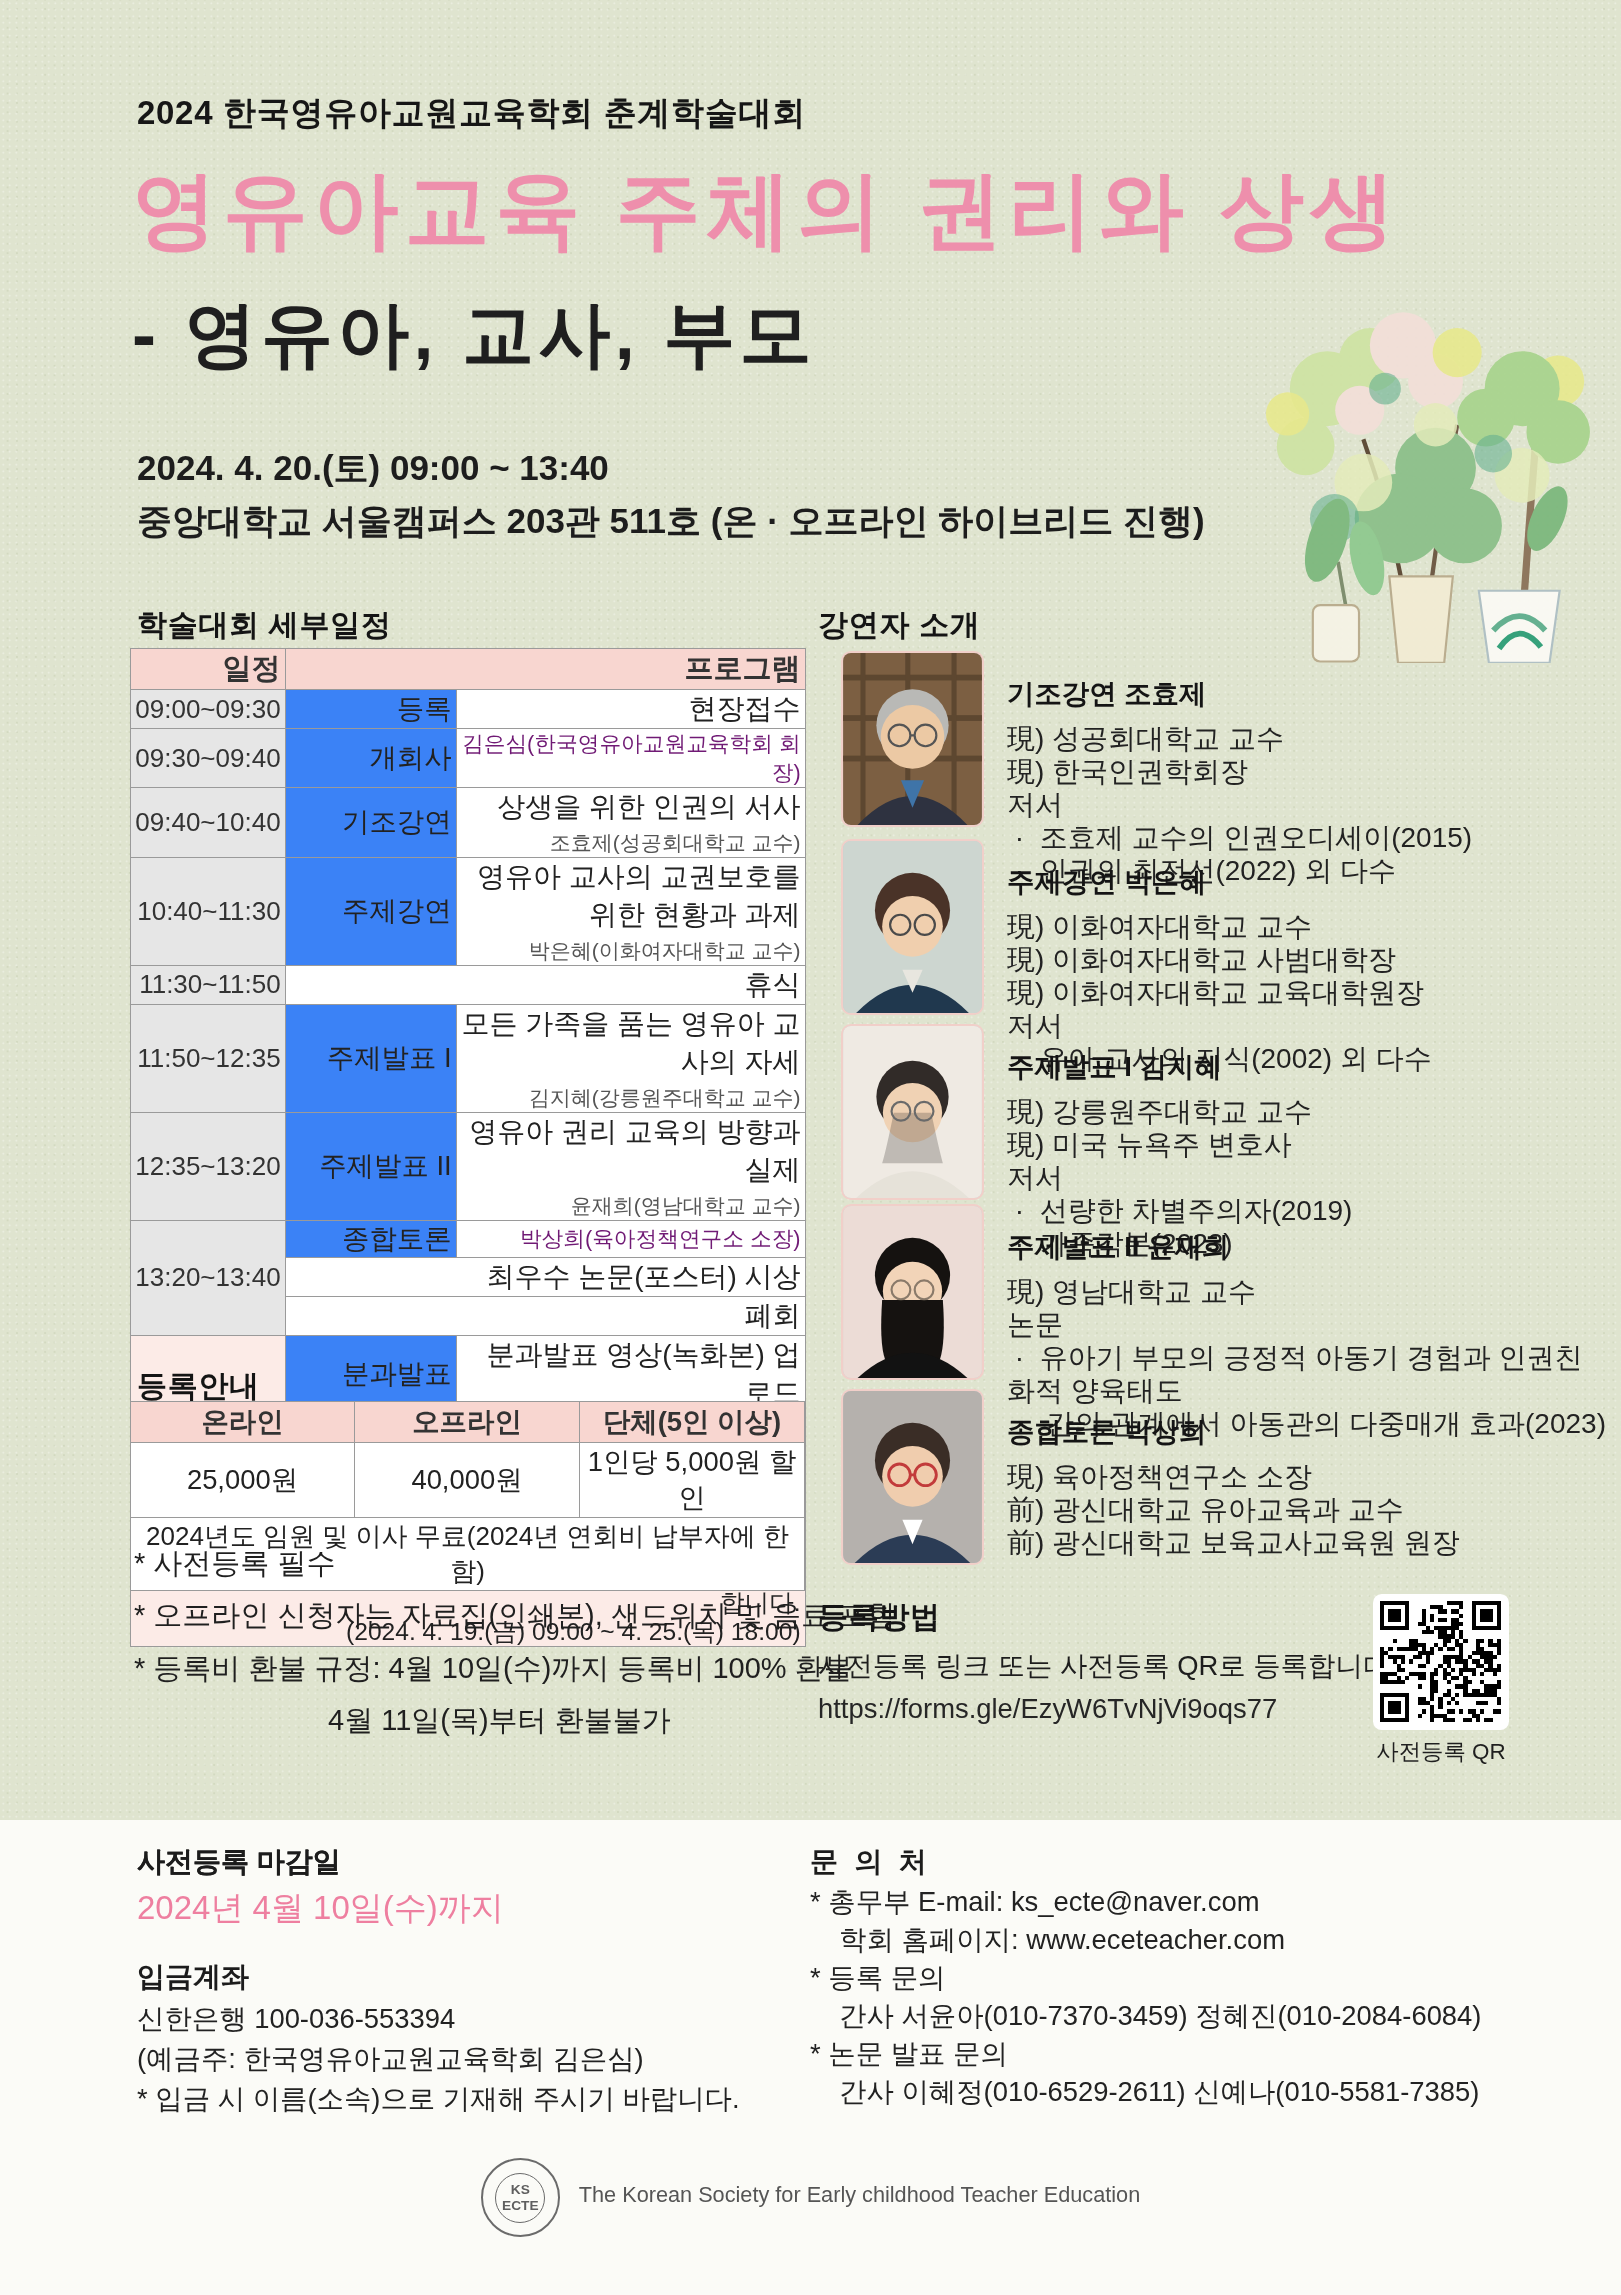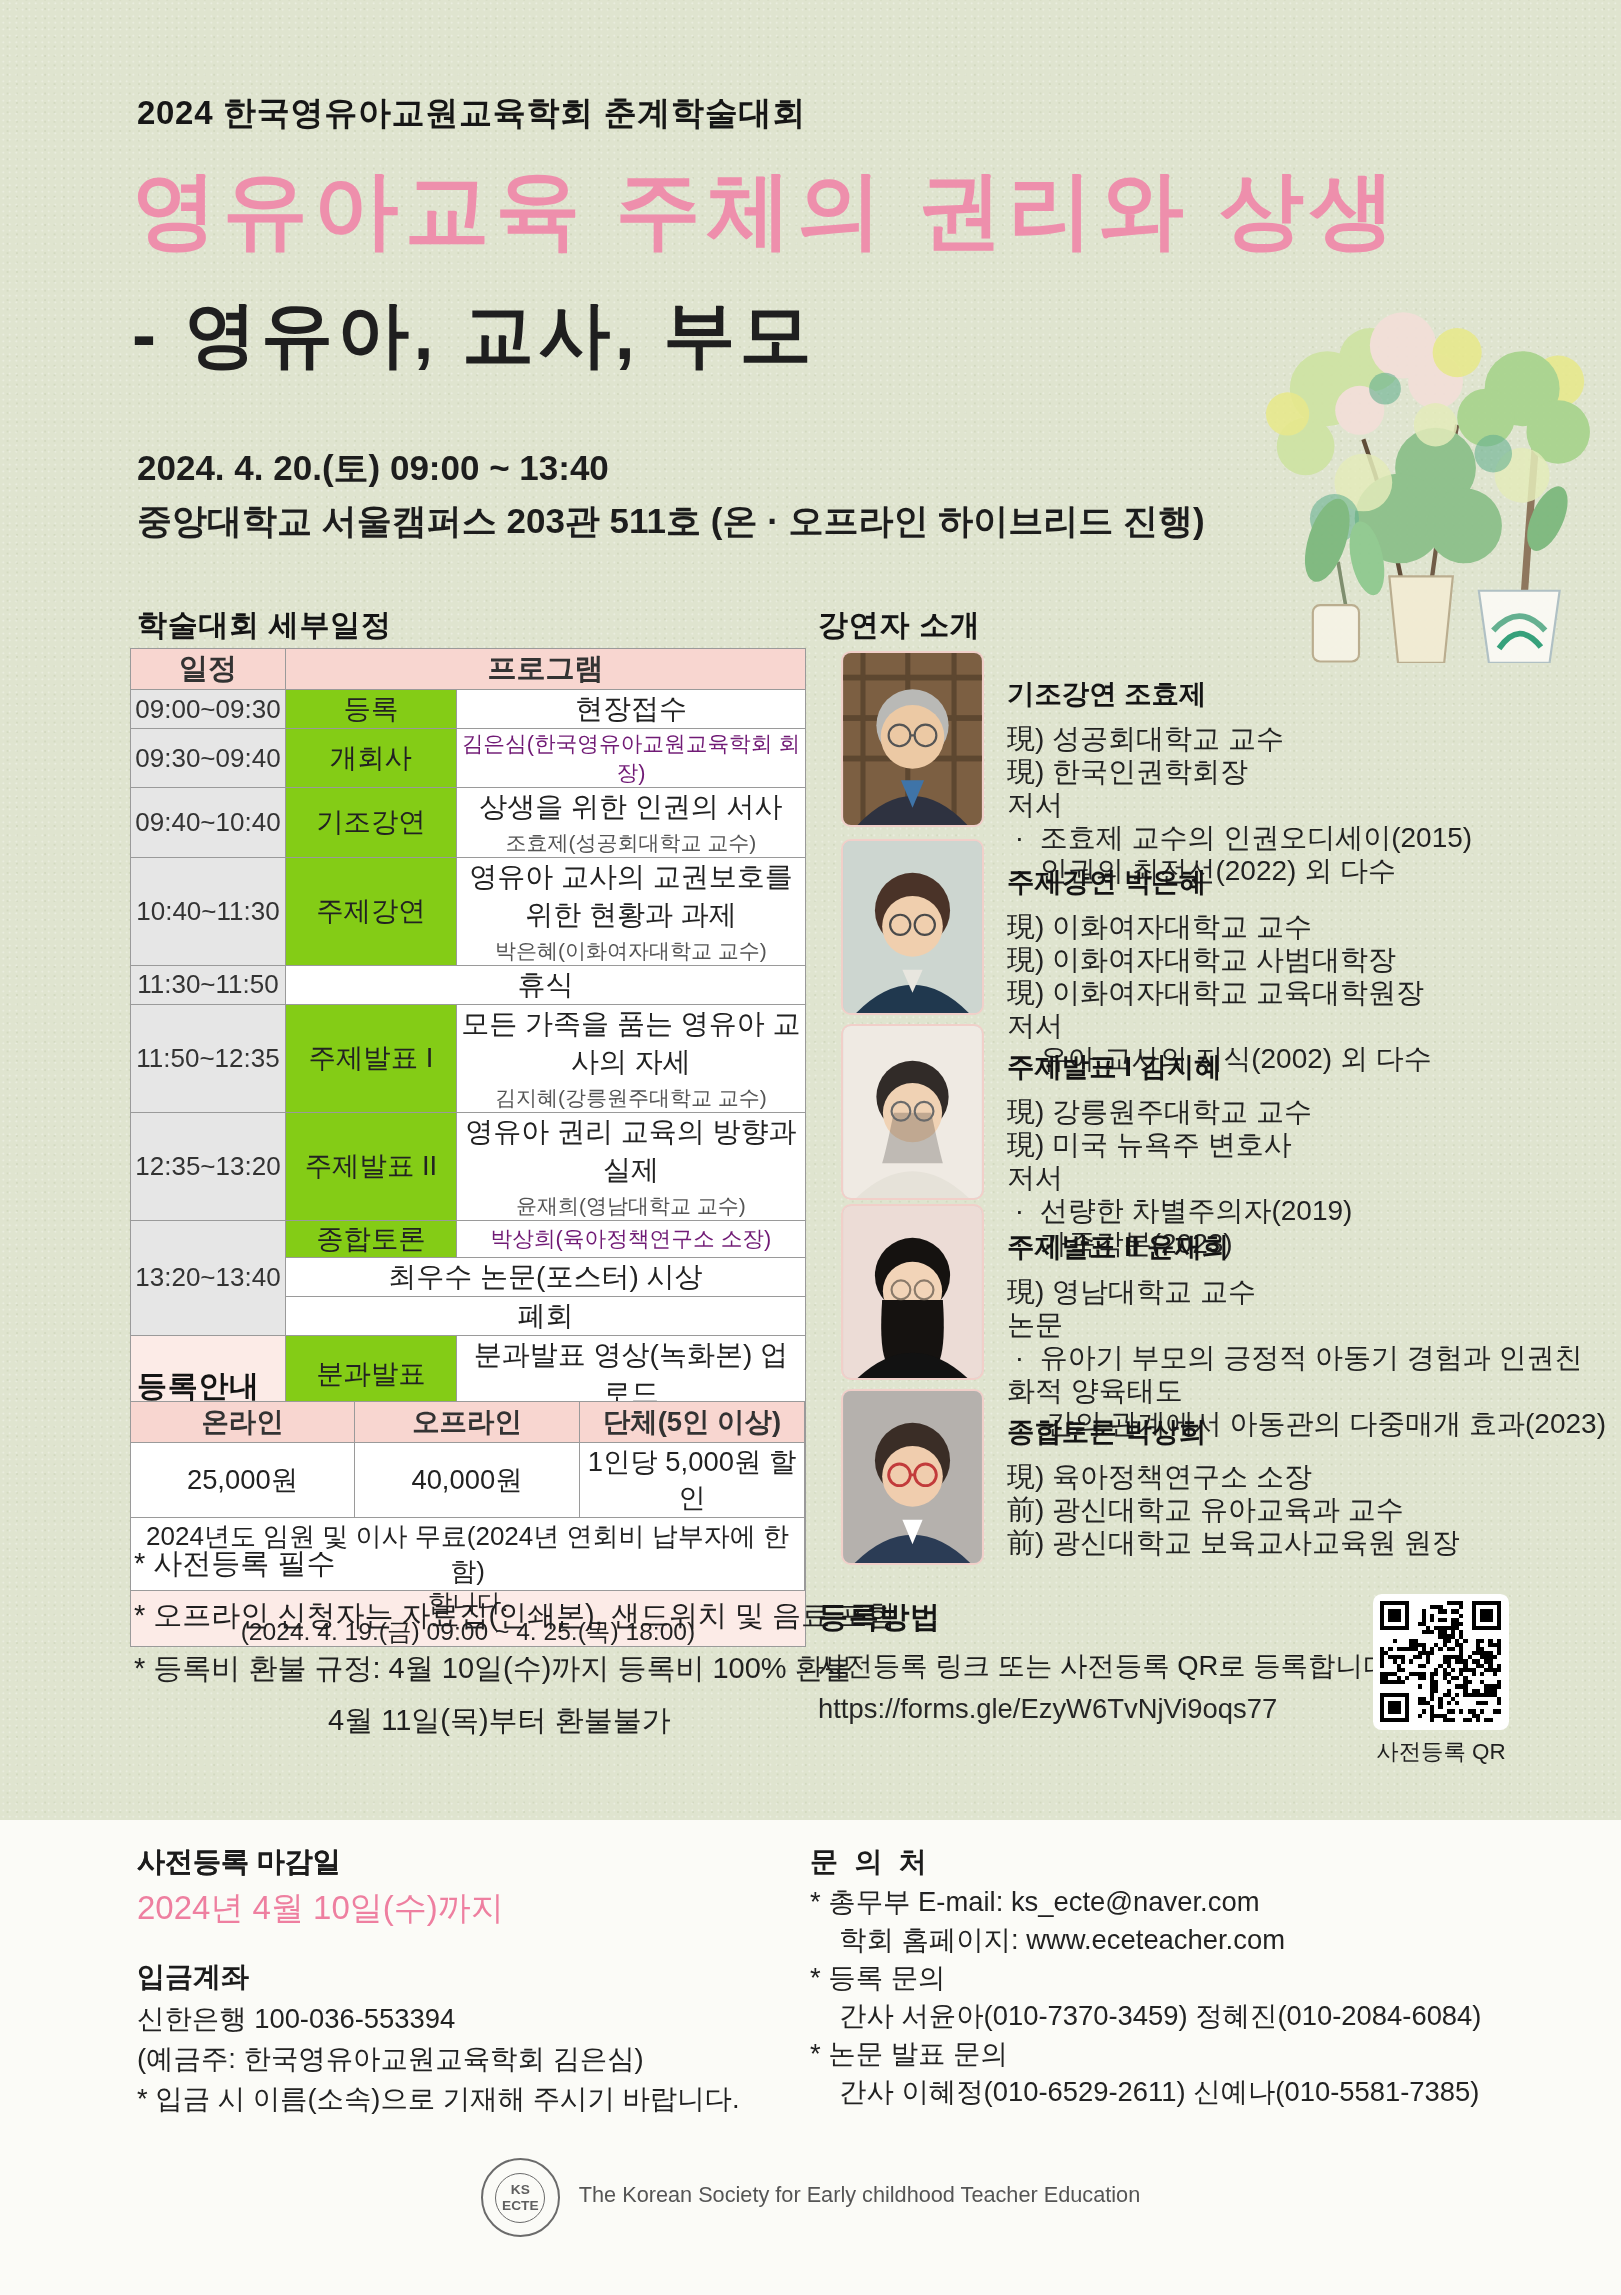--- a/index.html
+++ b/index.html
@@ -19,24 +19,24 @@
   #kicker{left:137px;top:91px;font-size:33px;font-weight:700;letter-spacing:0.7px;color:#161616;}
   #title{left:132px;top:153px;font-size:85px;font-weight:600;letter-spacing:5.8px;color:#ee8fac;}
   #subtitle{left:132px;top:287px;font-size:72px;font-weight:600;letter-spacing:4.3px;color:#1f1f1f;}
   #date-line{left:137px;top:445px;font-size:35px;font-weight:600;}
   #venue-line{left:137px;top:498px;font-size:35px;font-weight:600;}
 
   .section-heading{font-size:30px;font-weight:700;color:#141414;letter-spacing:0.7px;}
 
   
   #schedule-table{left:130px;top:648px;border-collapse:collapse;table-layout:fixed;background:#fff;}
-  #schedule-table td{border:1.4px solid #9a9a9a;text-align:center;vertical-align:middle;padding:0 4.3px;}
+  #schedule-table td{border:1.4px solid #9a9a9a;text-align:right;vertical-align:middle;padding:0 4.3px;}
   #schedule-table .th{background:#f8d6d0;font-size:29px;font-weight:700;color:#333;height:36px;}
   #schedule-table .time{background:#e6e6e6;font-size:26px;color:#333;}
-  #schedule-table .cat{font-size:27.4px;color:#222;background:#84cc16;}
+  #schedule-table .cat{font-size:27.4px;color:#222;background:#3b82f6;}
   #schedule-table .con{font-size:28px;color:#222;background:#fff;}
   #schedule-table .sm{font-size:21.7px;color:#701a75;margin-top:12px;}
   #schedule-table .spk{font-size:21px;color:#555;margin-top:2.9px;}
   #schedule-table .meta{background:#fcebe7;font-size:27.4px;}
   #schedule-table .noterow{background:#fcebe7;font-size:24.6px;color:#222;line-height:29px;}
 
   
   #reg-table{left:130px;top:1401px;border-collapse:collapse;table-layout:fixed;background:#fff;}
   #reg-table td{border:1.4px solid #9a9a9a;text-align:center;vertical-align:middle;}
   #reg-table .th{background:#f8d6d0;font-size:27.4px;font-weight:700;color:#333;height:38px;margin-left:28px;}

